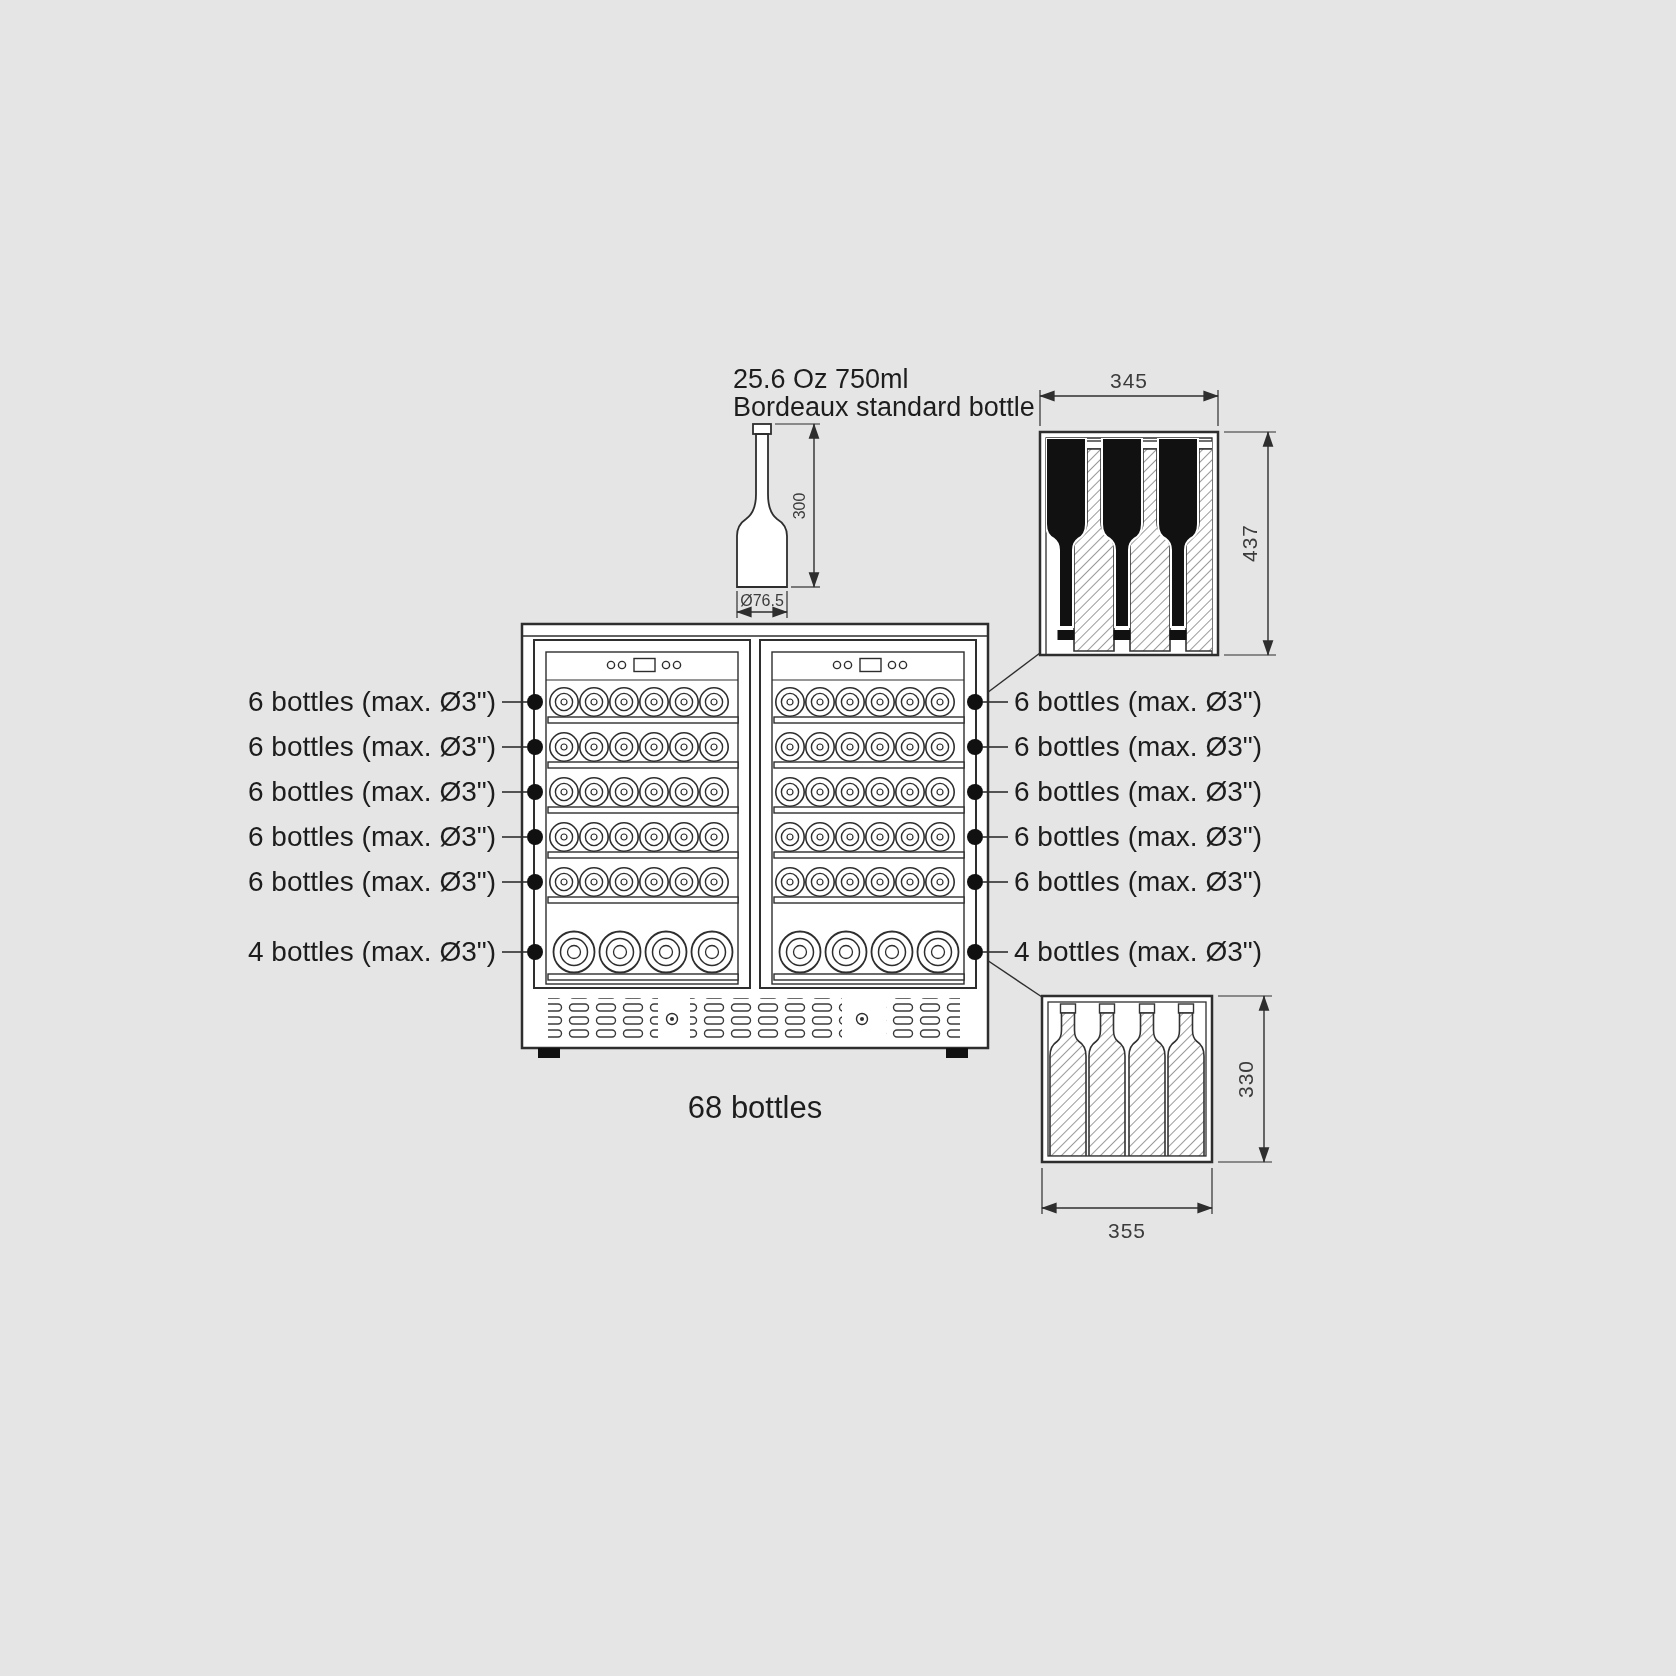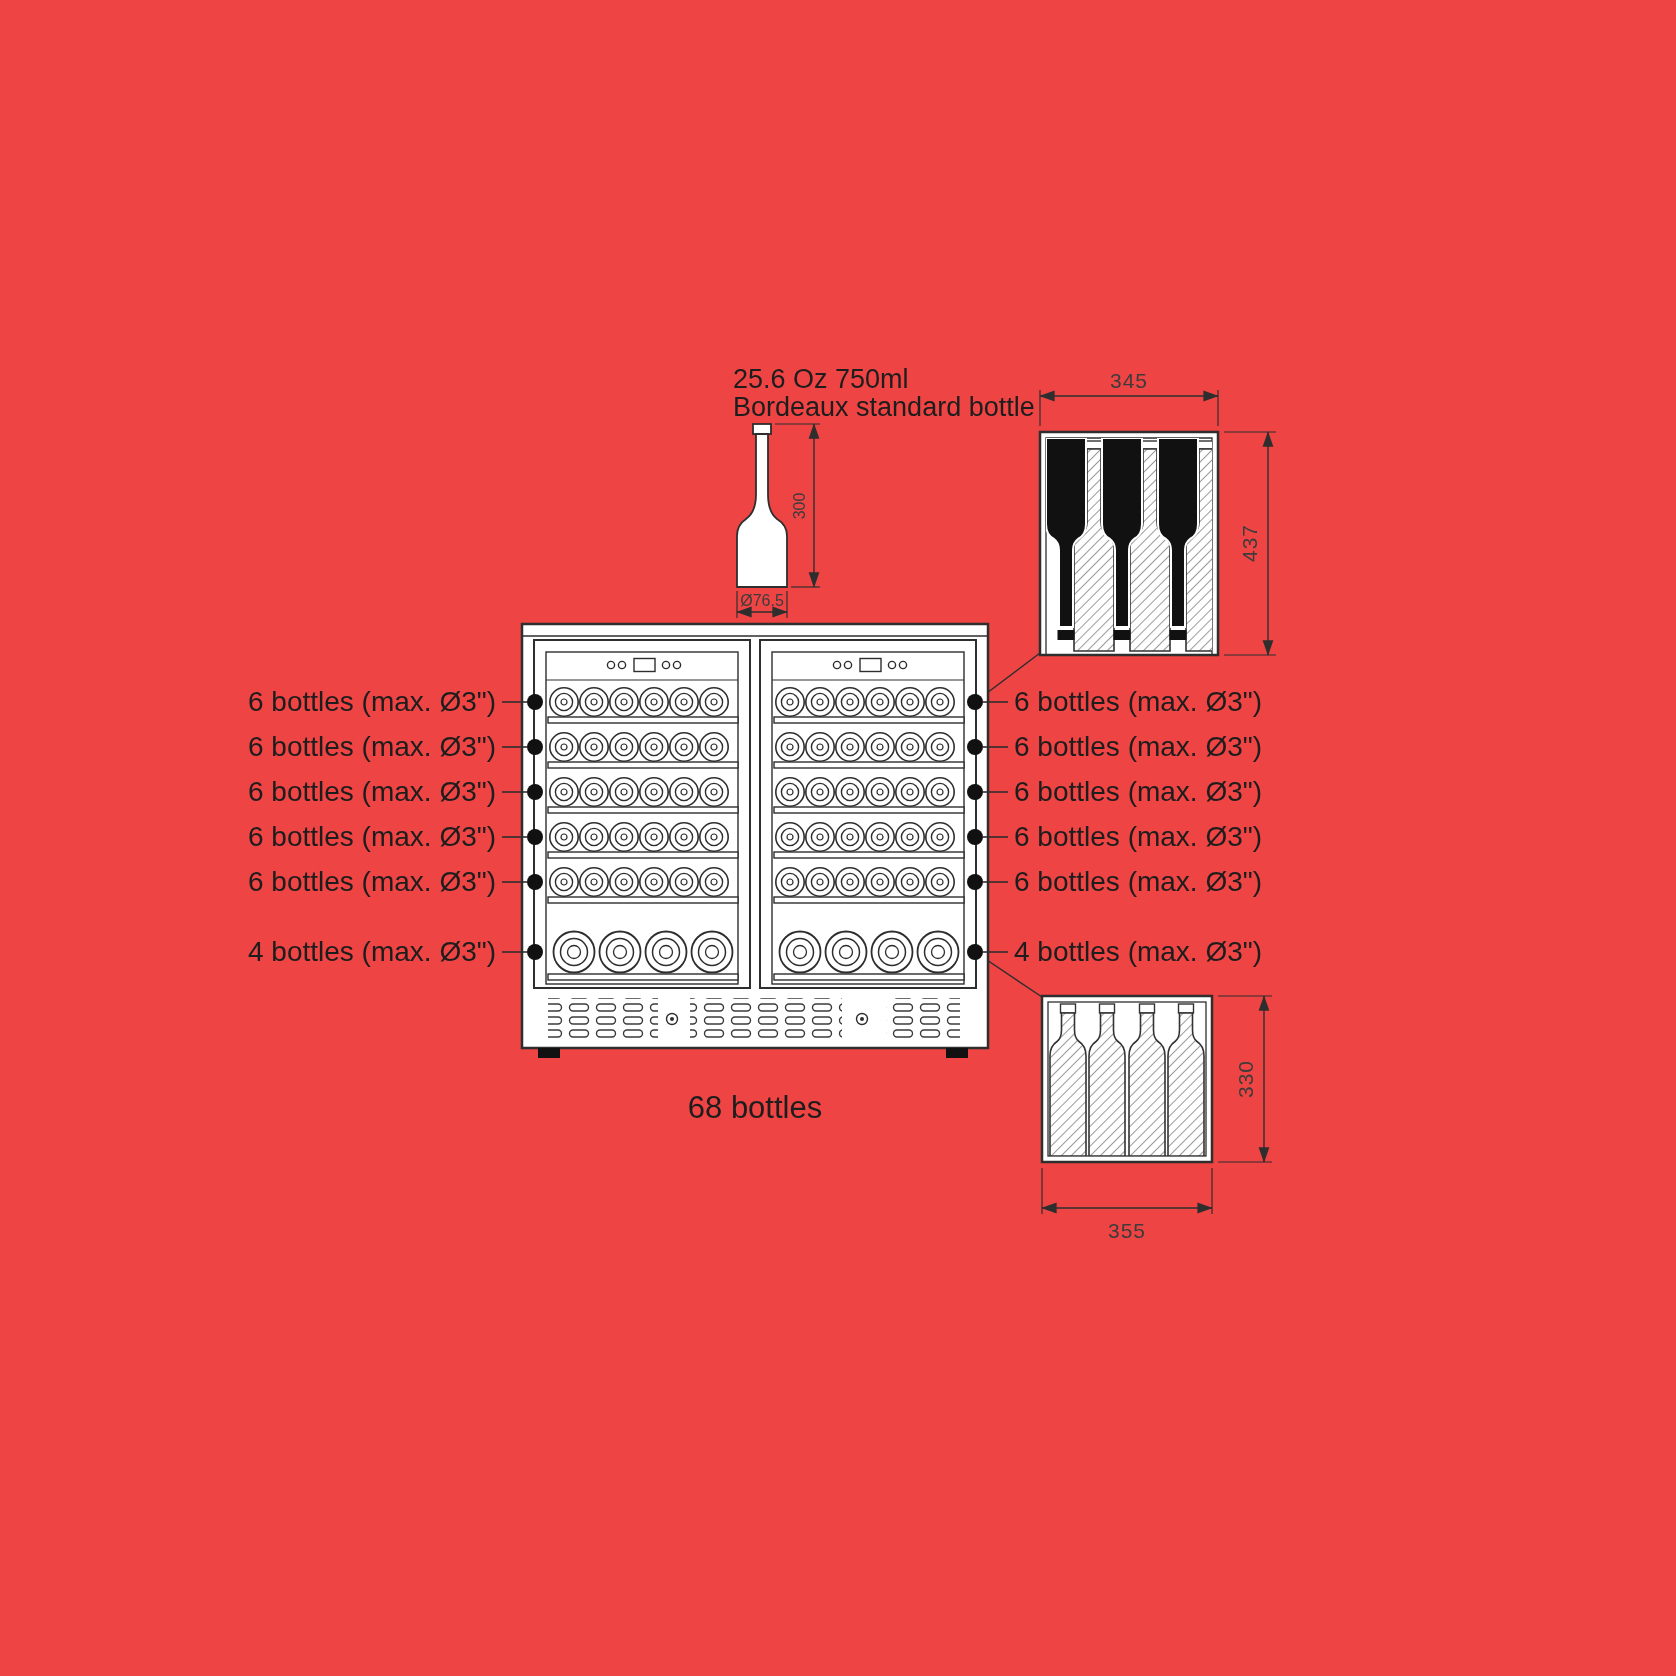--- a/index.html
+++ b/index.html
@@ -1,16 +1,16 @@
 <!DOCTYPE html>
 <html><head>
 <meta charset="utf-8">
 <style>
   html,body{margin:0;padding:0;background:#fff}
-  .stage{position:relative;width:1676px;height:1676px;background:#ef4444;overflow:hidden;font-family:"Liberation Sans",sans-serif}
+  .stage{position:relative;width:1676px;height:1676px;background:#e5e5e5;overflow:hidden;font-family:"Liberation Sans",sans-serif}
   svg{position:absolute;left:0;top:0}
   text{font-family:"Liberation Sans","DejaVu Sans",sans-serif;fill:#1d1d1d}
   .spec{font-size:27px}
   .cap{font-size:28px}
   .total{font-size:31px}
   .dim{font-size:21px;fill:#3c3c3c;letter-spacing:1px}
   .dims{font-size:16px;fill:#3c3c3c}
   .ln{stroke:#2e2e2e;fill:none}
 </style>
 </head>

